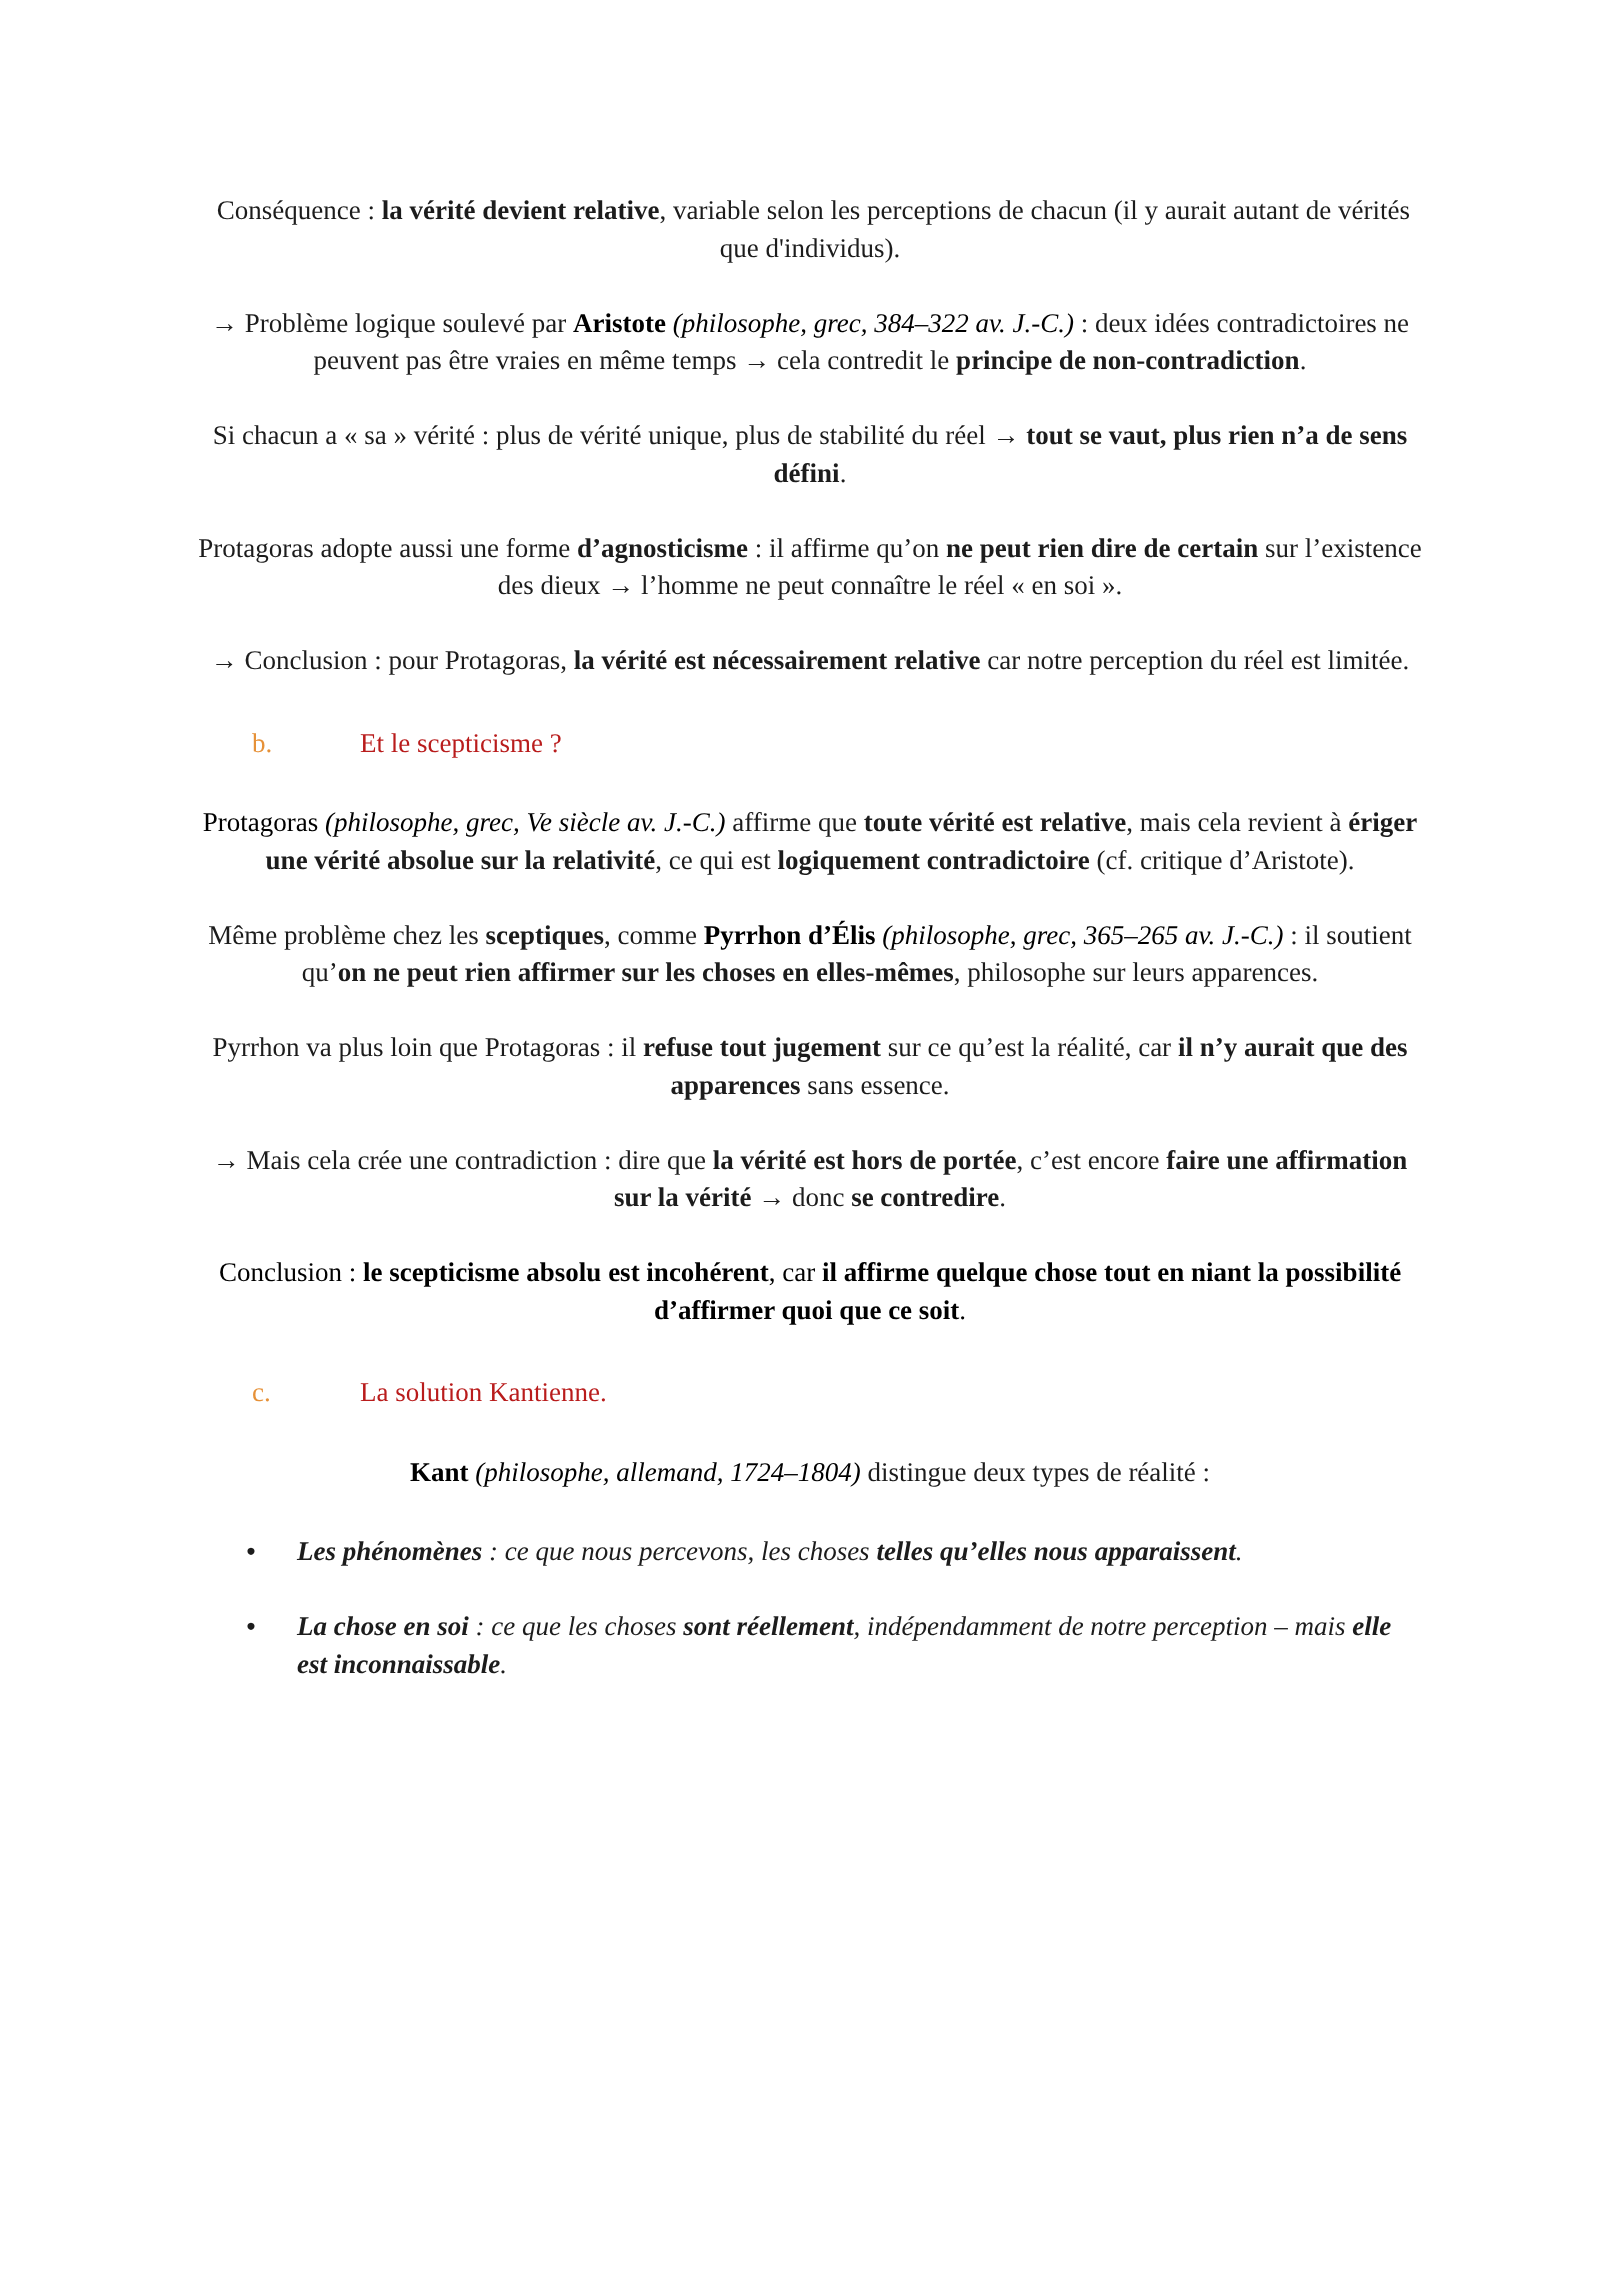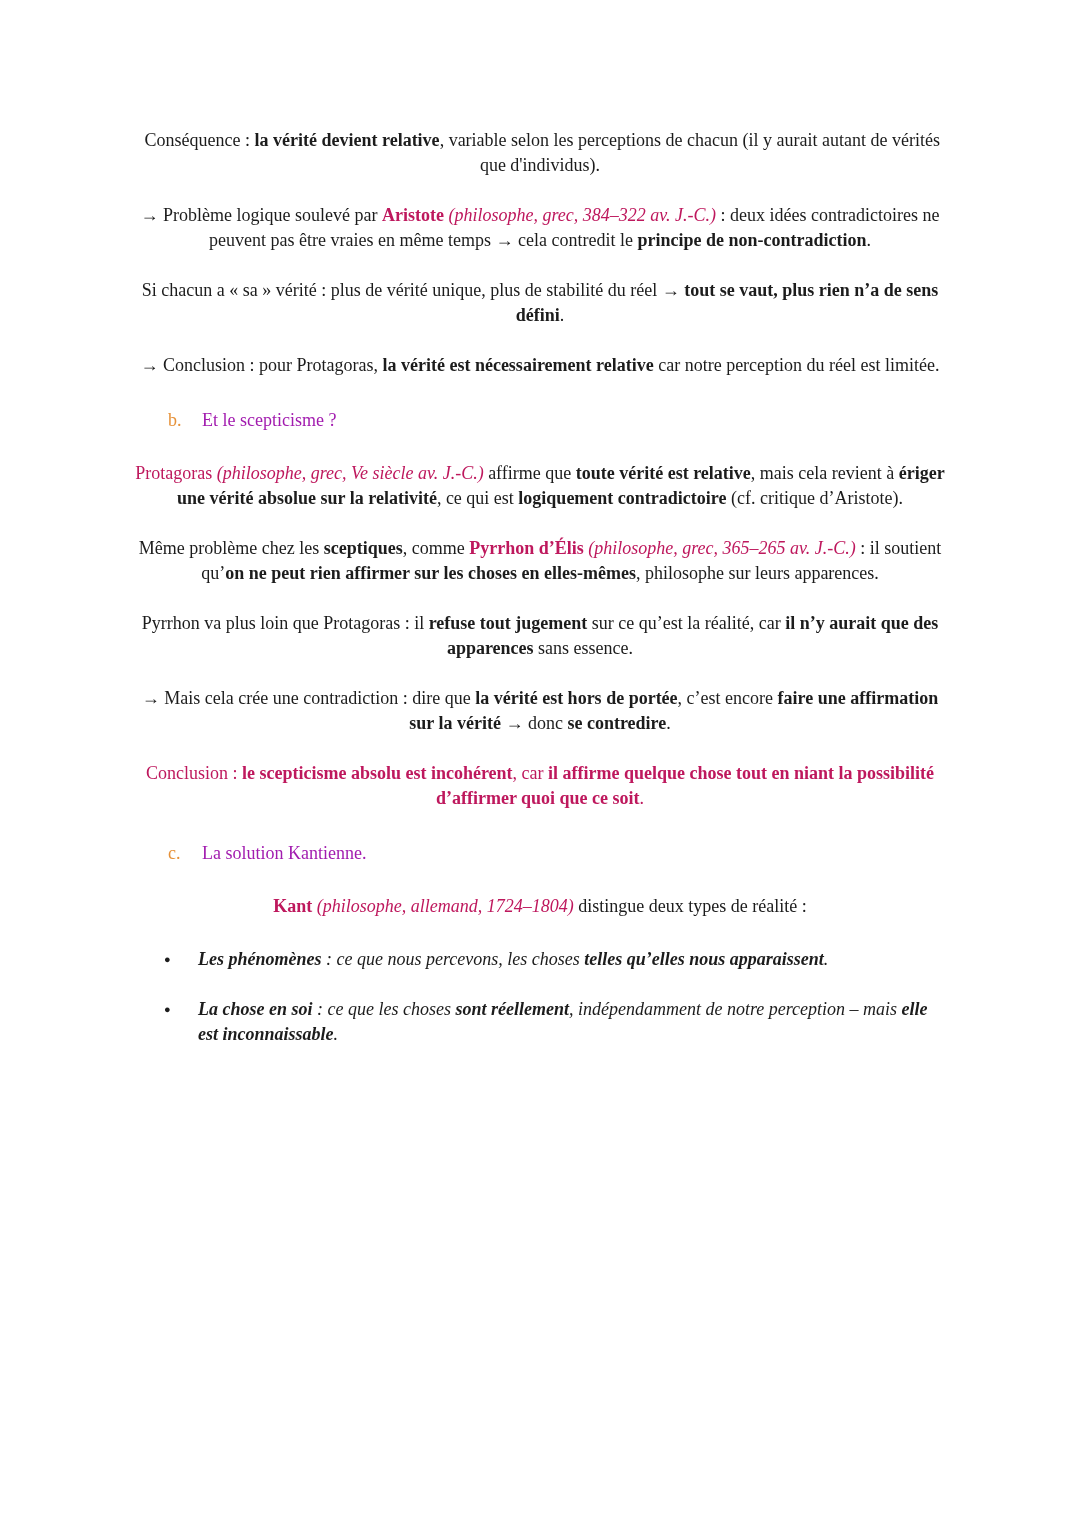--- a/index.html
+++ b/index.html
@@ -13,22 +13,22 @@
     overflow:hidden;
     font-family:"Liberation Serif","DejaVu Serif",serif;
     font-size:18px;
     line-height:25px;
     color:#1c1c1c;
   }
   .content{width:820px;}
   .para{margin:0 0 25px 0;white-space:pre-wrap;text-align:center;}
   .b{font-weight:bold;}
   .i{font-style:italic;}
-  .r{color:#be185d;}
-  .o{color:#a21caf;}
+  .r{color:#000000;}
+  .o{color:#b91c1c;margin-left:38px;}
   .heading{
     display:flex;
     margin:30px 0 28px 0;
     padding-left:38px;
     color:#e69138;
   }
   .h-marker{width:34px;flex:none;}
   .bullet{
     display:flex;
     margin:0 0 25px 0;
@@ -44,20 +44,21 @@
   .gap-top{margin-top:28px;}
 </style>
 </head>
 <body>
 
 <div class="page">
   <div class="content" id="doc-content">
       <p class="para"><span> Conséquence : </span><span class="b">la vérité devient relative</span><span>, variable selon les perceptions de chacun (il y aurait autant de vérités que d'individus).</span></p>
       <p class="para"><span>→ Problème logique soulevé par </span><span class="b r">Aristote </span><span class="i r">(philosophe, grec, 384–322 av. J.-C.)</span><span> : deux idées contradictoires ne peuvent pas être vraies en même temps → cela contredit le </span><span class="b">principe de non-contradiction</span><span>.</span></p>
       <p class="para"><span>Si chacun a « sa » vérité : plus de vérité unique, plus de stabilité du réel → </span><span class="b">tout se vaut, plus rien n’a de sens défini</span><span>.</span></p>
+      <p class="para"><span>Protagoras adopte aussi une forme </span><span class="b">d’agnosticisme</span><span> : il affirme qu’on </span><span class="b">ne peut rien dire de certain</span><span> sur l’existence des dieux → l’homme ne peut connaître le réel « en soi ».</span></p>
       <p class="para"><span>→ Conclusion : pour Protagoras, </span><span class="b">la vérité est nécessairement relative</span><span> car notre perception du réel est limitée.</span></p>
       <div class="heading">
         <span class="h-marker">b.</span>
         <span class="h-text"><span class="o">Et le scepticisme ?</span></span>
       </div>
       <p class="para"><span class="r">Protagoras </span><span class="i r">(philosophe, grec, Ve siècle av. J.-C.)</span><span> affirme que </span><span class="b">toute vérité est relative</span><span>, mais cela revient à </span><span class="b">ériger une vérité absolue sur la relativité</span><span>, ce qui est </span><span class="b">logiquement contradictoire</span><span> (cf. critique d’Aristote).</span></p>
       <p class="para"><span>Même problème chez les </span><span class="b">sceptiques</span><span>, comme </span><span class="b r">Pyrrhon d’Élis </span><span class="i r">(philosophe, grec, 365–265 av. J.-C.)</span><span> : il soutient qu’</span><span class="b">on ne peut rien affirmer sur les choses en elles-mêmes</span><span>, philosophe sur leurs apparences.</span></p>
       <p class="para"><span>Pyrrhon va plus loin que Protagoras : il </span><span class="b">refuse tout jugement</span><span> sur ce qu’est la réalité, car </span><span class="b">il n’y aurait que des apparences</span><span> sans essence.</span></p>
       <p class="para"><span>→ Mais cela crée une contradiction : dire que </span><span class="b">la vérité est hors de portée</span><span>, c’est encore </span><span class="b">faire une affirmation sur la vérité</span><span> → donc </span><span class="b">se contredire</span><span>.</span></p>
       <p class="para"><span class="r">Conclusion : </span><span class="b r">le scepticisme absolu est incohérent</span><span class="r">, car </span><span class="b r">il affirme quelque chose tout en niant la possibilité d’affirmer quoi que ce soit</span><span class="r">.</span></p>

